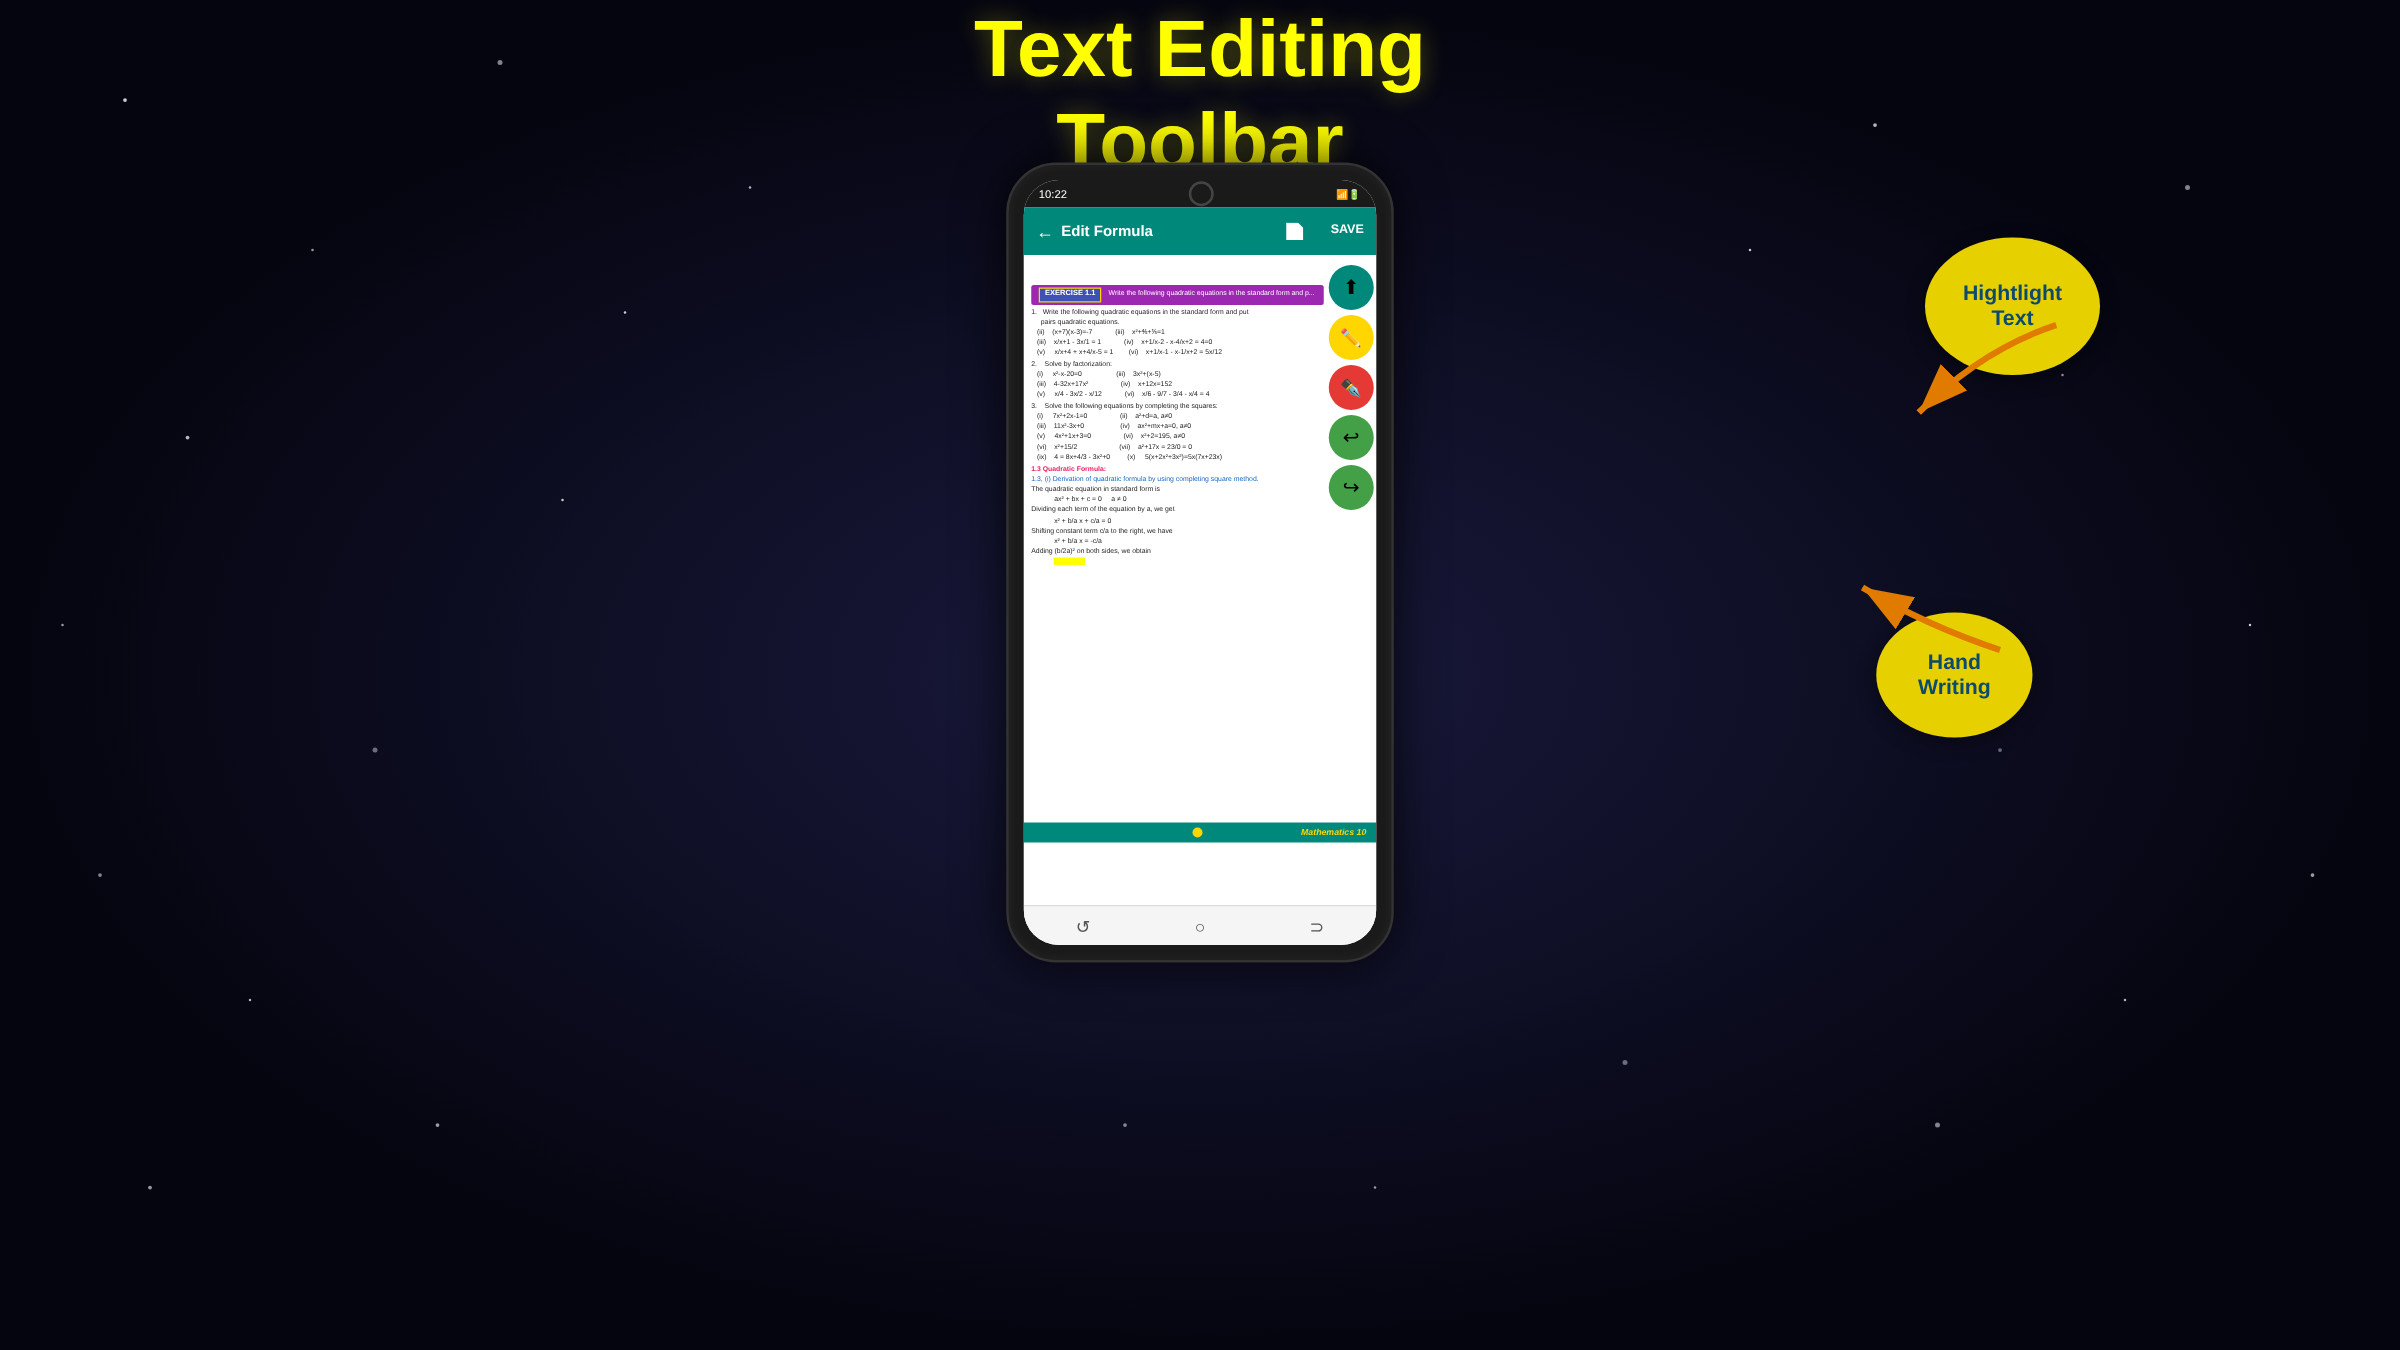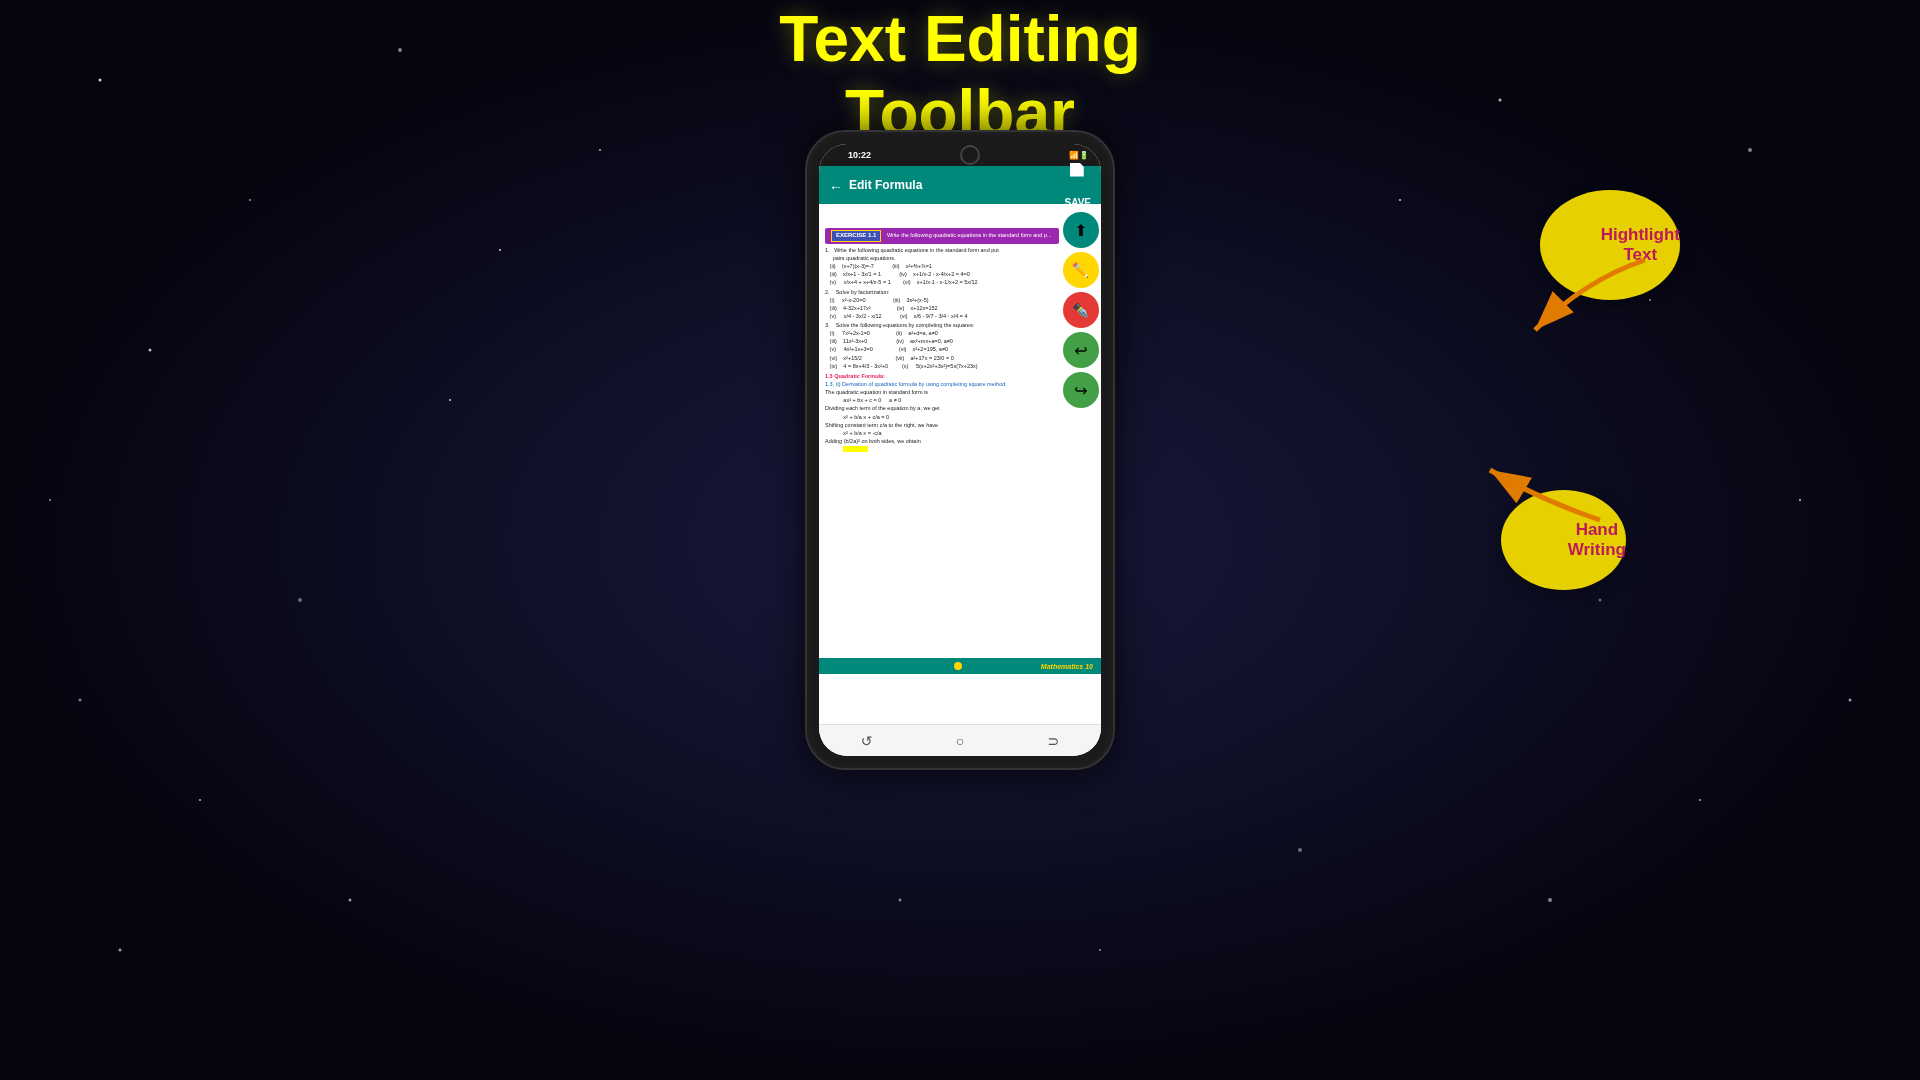--- a/index.html
+++ b/index.html
@@ -72,21 +72,21 @@
       height: 22px;
       display: flex;
       align-items: center;
       justify-content: space-between;
       padding: 0 12px;
       font-size: 10px;
       color: white;
       flex-shrink: 0;
     }
 
-    .status-bar-left { font-weight: bold; font-size: 9px; margin-left: 17px; }
+    .status-bar-left { font-weight: normal; font-size: 9px; }
     .status-bar-center {
       width: 20px;
       height: 20px;
       background: #1a1a1a;
       border-radius: 50%;
       border: 2px solid #444;
     }
     .status-bar-right { font-size: 8px; display: flex; gap: 2px; align-items: center; }
 
     
@@ -110,26 +110,24 @@
     }
 
     .back-arrow {
       color: white;
       font-size: 14px;
       font-weight: bold;
     }
 
     .toolbar-right {
       display: flex;
-      align-items: center;
       gap: 20px;
       color: white;
       font-size: 10px;
       font-weight: bold;
-      flex-direction: column;
     }
 
     .save-icon {
       width: 14px;
       height: 14px;
       background: white;
       clip-path: polygon(0 0, 70% 0, 100% 30%, 100% 100%, 0 100%);
       margin-right: 2px;
     }
 
@@ -267,25 +265,25 @@
       font-size: 14px;
       color: #555;
     }
 
     
     .callout {
       position: absolute;
       border-radius: 50%;
       display: flex;
       align-items: center;
-      justify-content: flex-end;
+      justify-content: center;
       text-align: center;
       font-weight: bold;
       font-size: 18px;
-      color: #be185d;
+      color: #0c4a6e;
       background: #e6d000;
       box-shadow: 0 4px 15px rgba(0,0,0,0.4);
       line-height: 1.2;
     }
 
     .callout-highlight {
       width: 140px;
       height: 110px;
       top: 190px;
       right: 240px;

